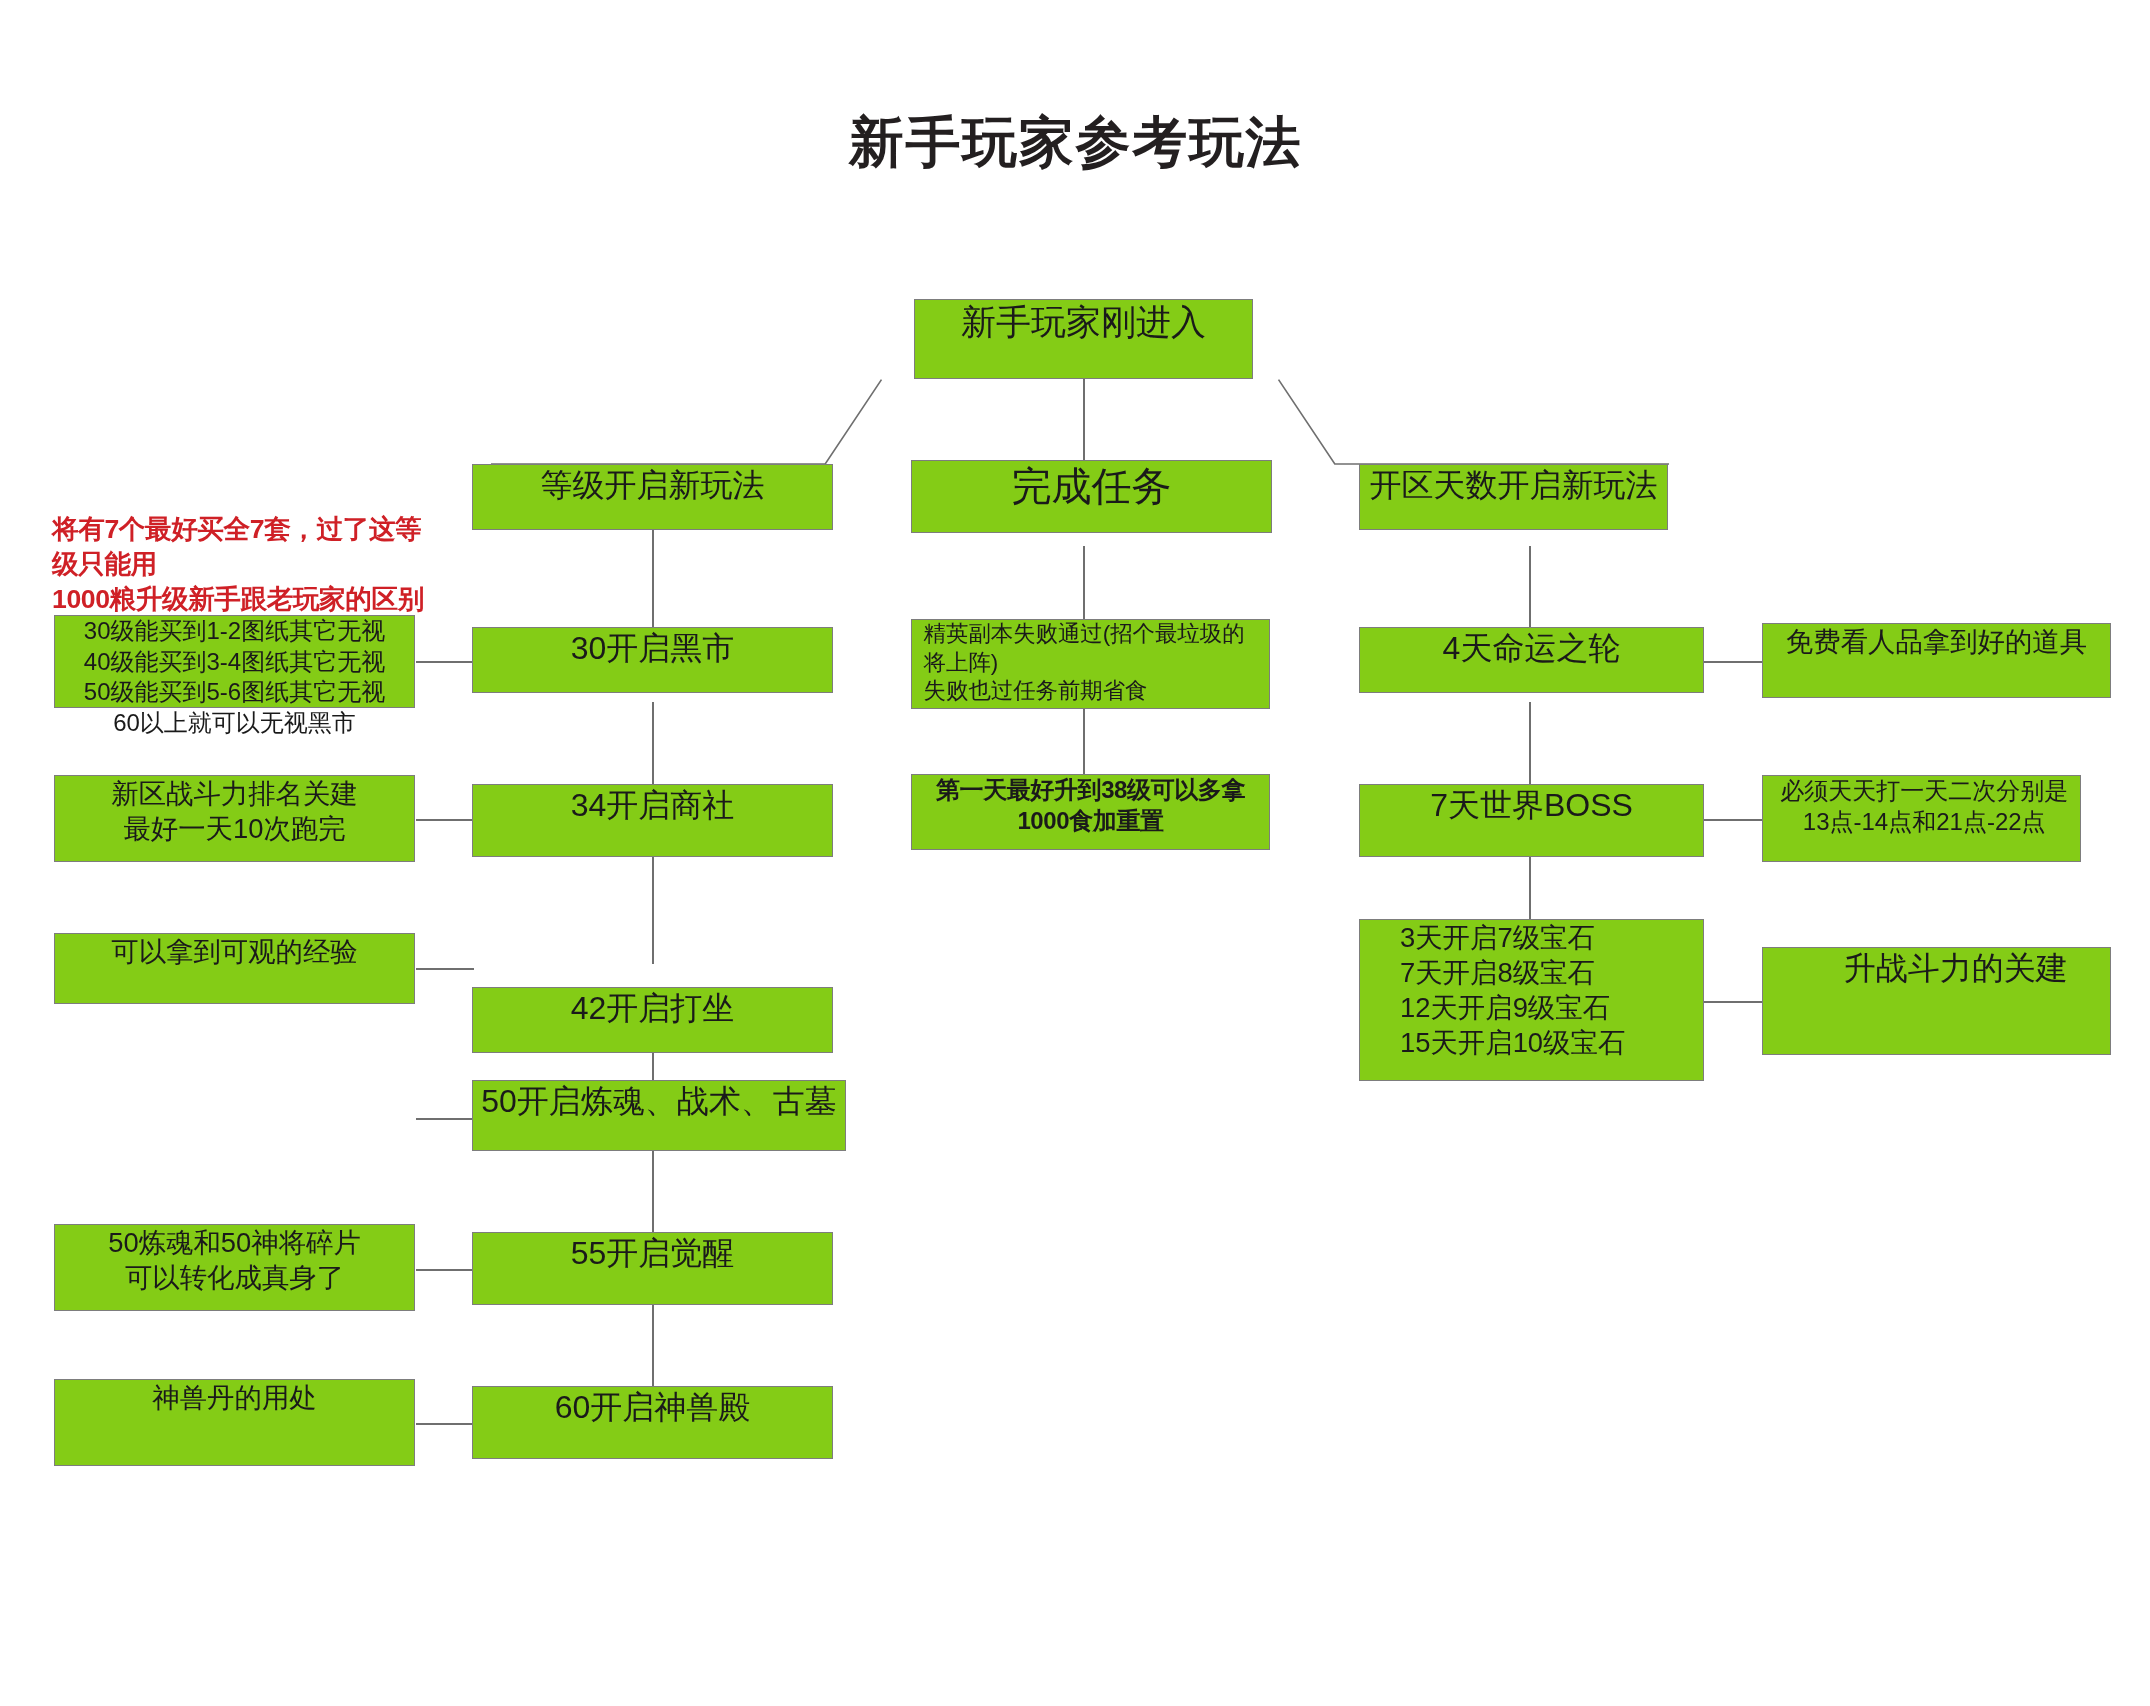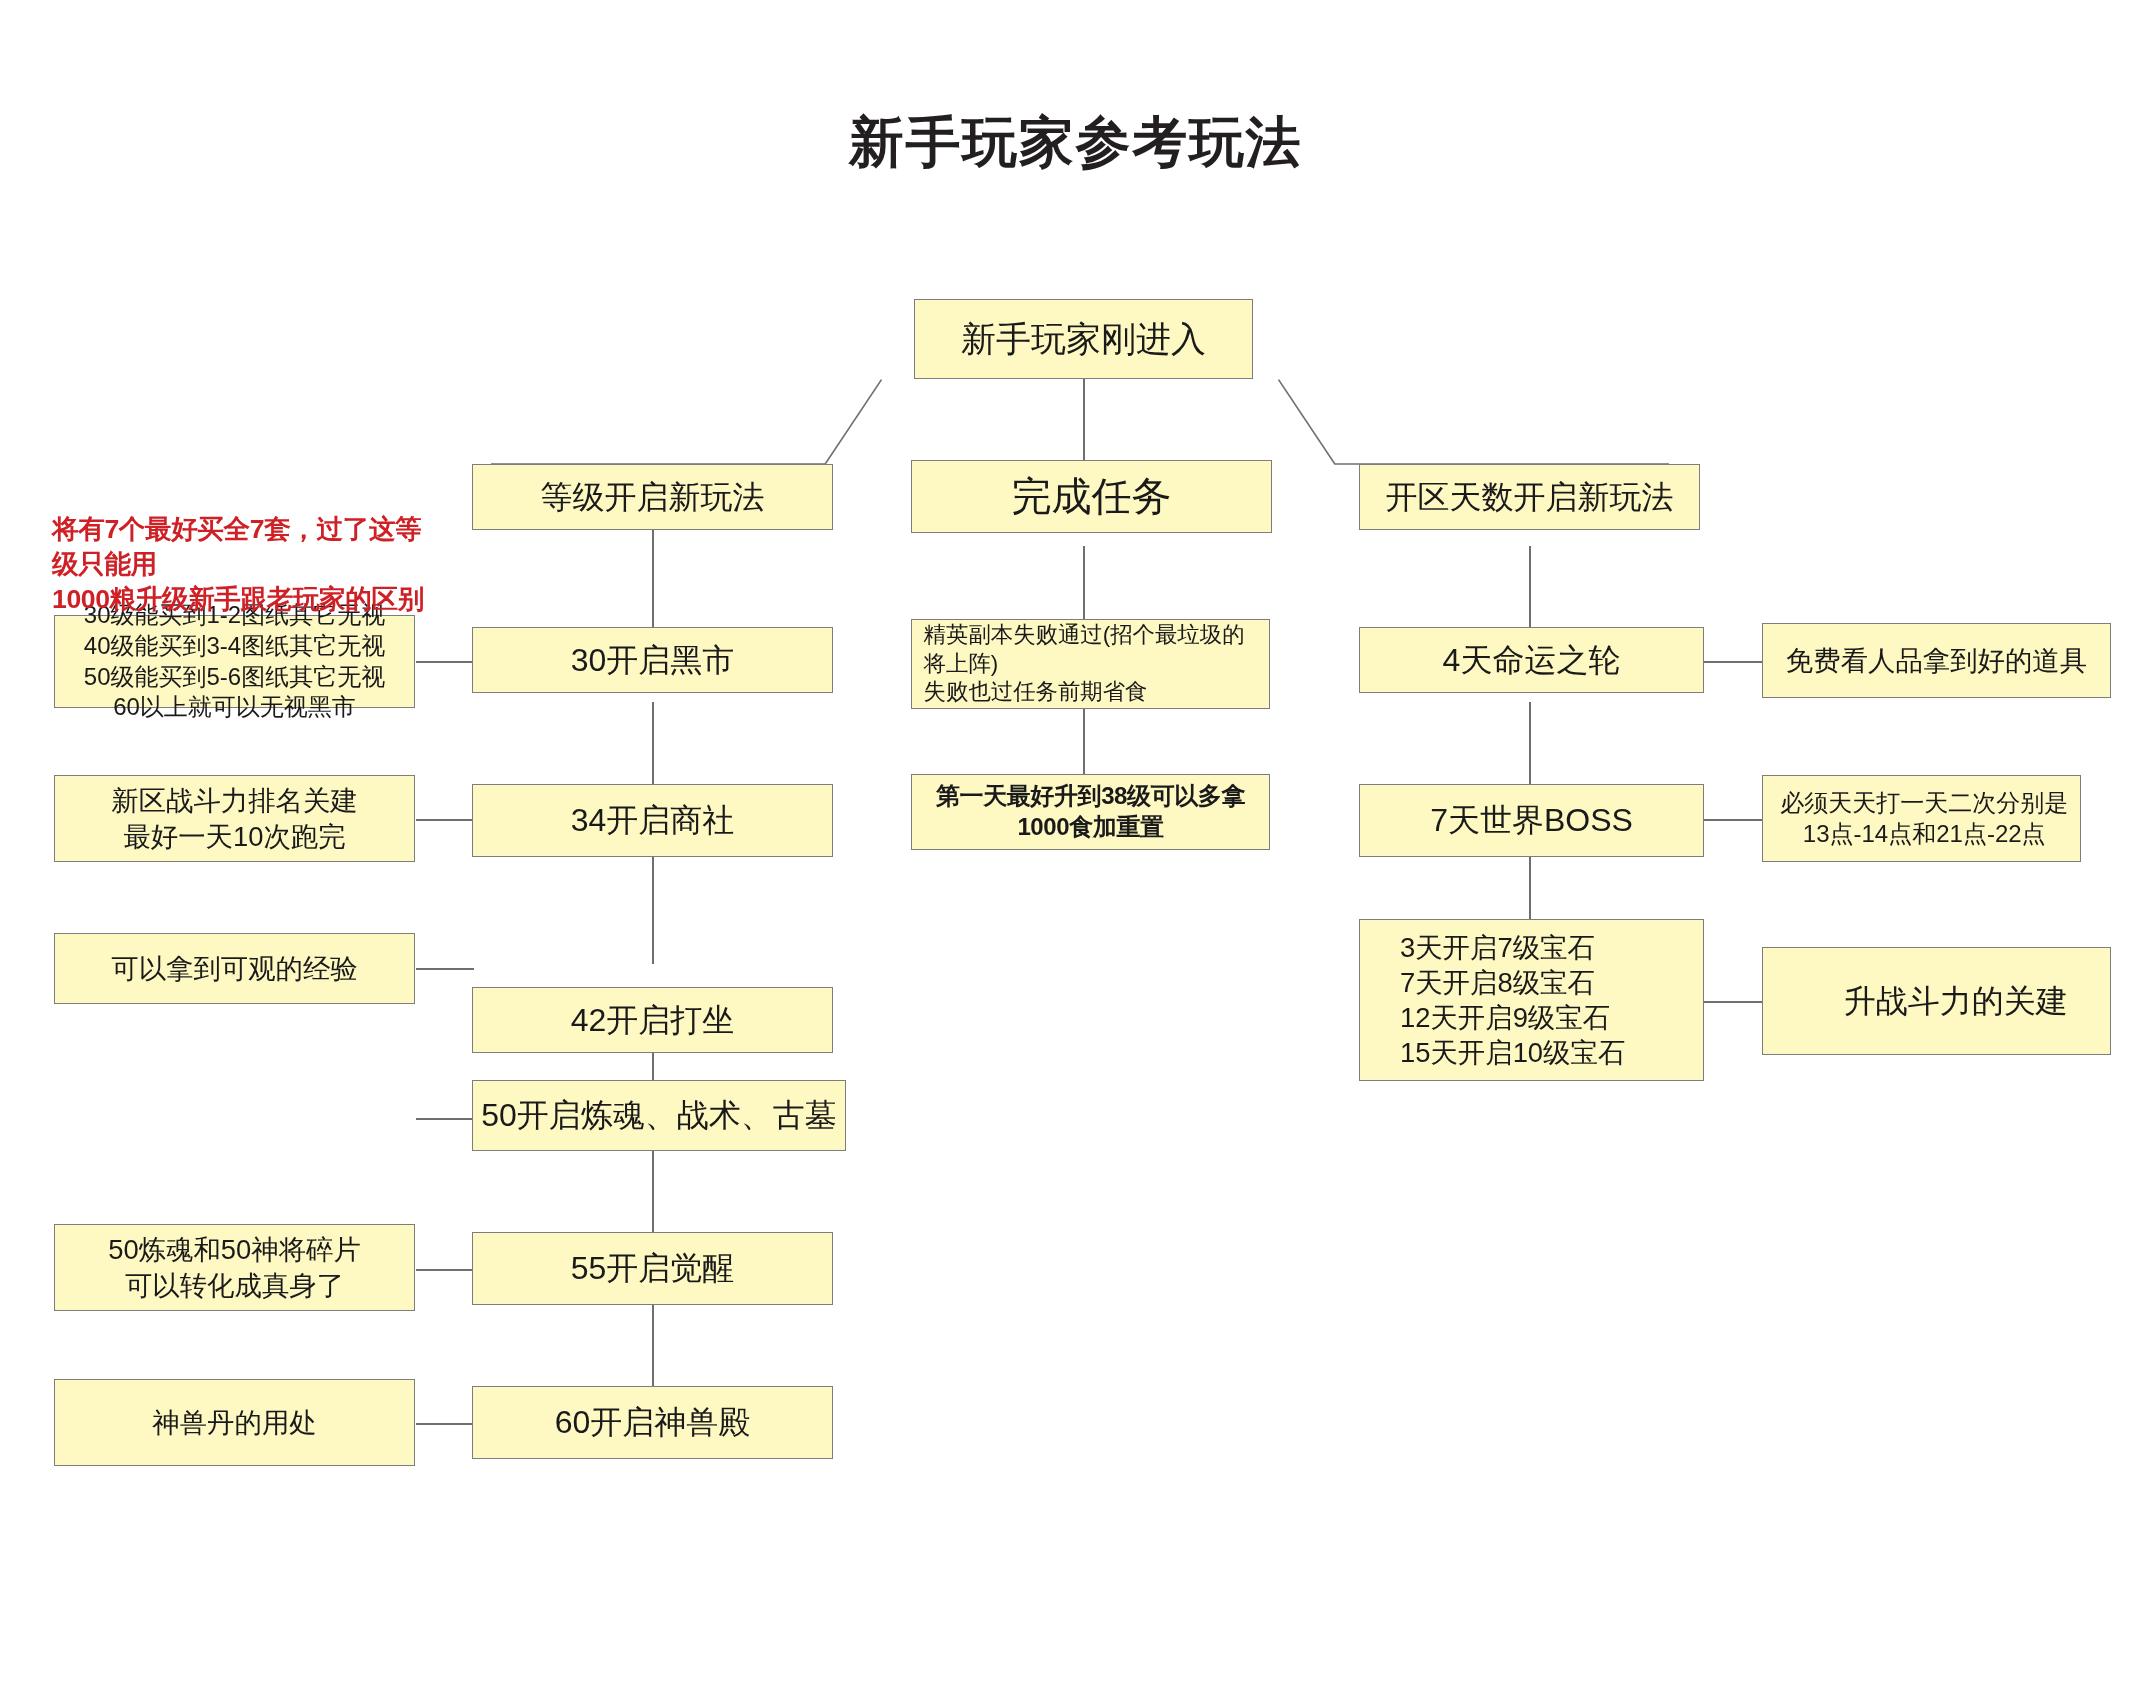--- a/index.html
+++ b/index.html
@@ -23,23 +23,22 @@
     font-size:55px;
     font-weight:bold;
     letter-spacing:1.7px;
     color:#231f20;
   }
   
   .node{
     position:absolute;
     box-sizing:border-box;
     border:1.7px solid #7d7d7d;
-    background:#fef9c3;
+    background:#84cc16;
     display:flex;
-    align-items:center;
     justify-content:center;
     text-align:center;
     line-height:1.28;
     color:#1a1a1a;
     padding:0 6.6px;
     z-index:3;
   }
   .node .txt{width:100%;white-space:pre-line;}
   .node.left-text{justify-content:flex-start;text-align:left;padding-left:11.6px;}
   .node.left-text .txt{text-align:left;}
@@ -118,21 +117,21 @@
   </div>
 
   <div class="node fs-head" style="left:472px;top:464px;width:361px;height:66px;">
     <span class="txt">等级开启新玩法</span>
   </div>
 
   <div class="node fs-head-big" style="left:911px;top:460px;width:361px;height:73px;">
     <span class="txt">完成任务</span>
   </div>
 
-  <div class="node fs-head" style="left:1359px;top:464px;width:341px;height:66px;">
+  <div class="node fs-head" style="left:1359px;top:464px;width:309px;height:66px;">
     <span class="txt">开区天数开启新玩法</span>
   </div>
 
   <div class="red-note" style="left:52px;top:512px;width:391px;">将有7个最好买全7套，过了这等级只能用
 1000粮升级新手跟老玩家的区别</div>
 
   <div class="node fs-main" style="left:472px;top:627px;width:361px;height:66px;">
     <span class="txt">30开启黑市</span>
   </div>
   <div class="node fs-main" style="left:472px;top:784px;width:361px;height:73px;">

